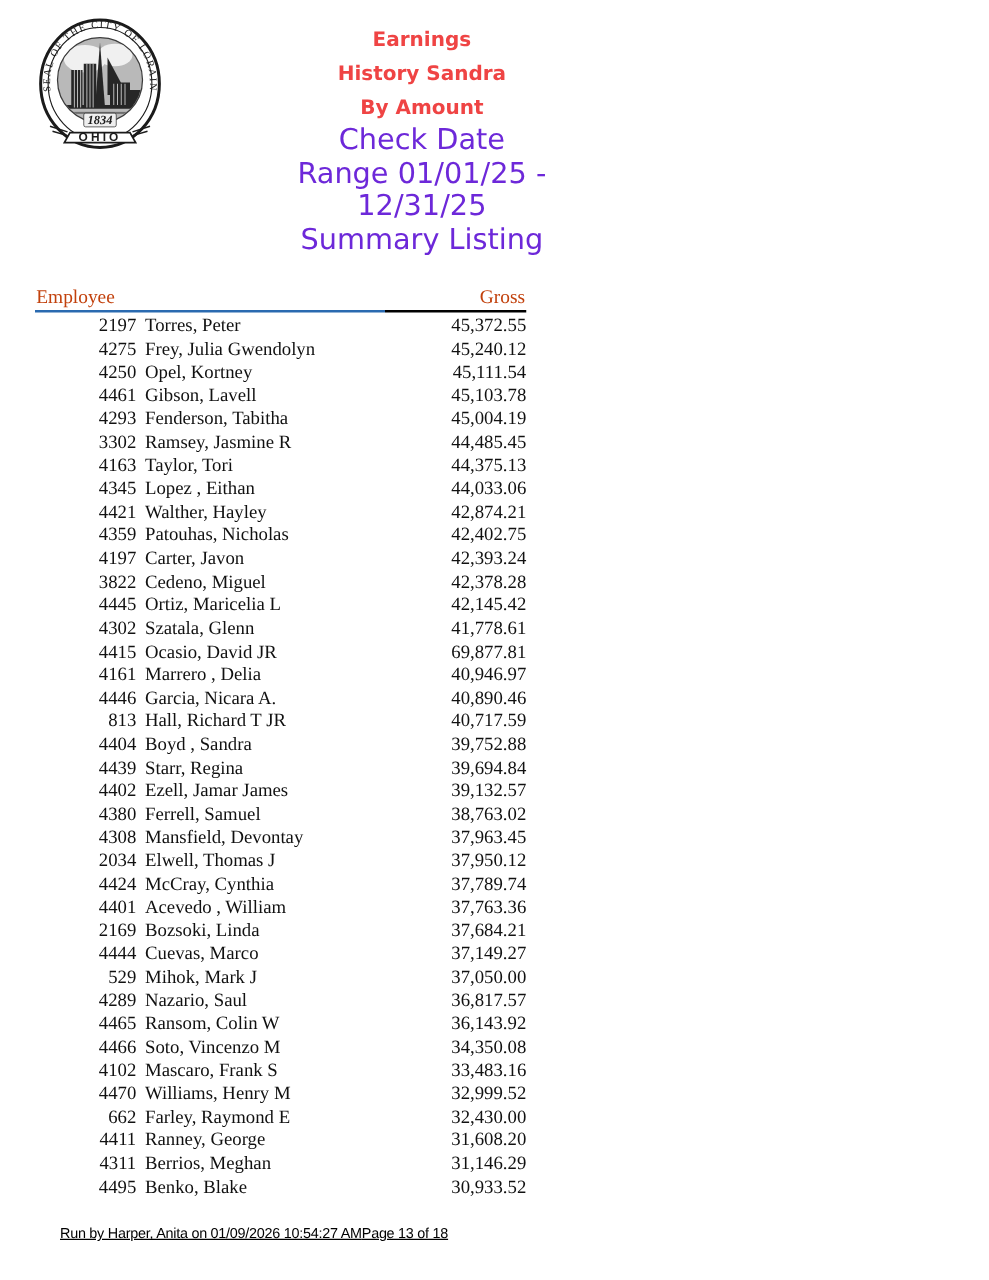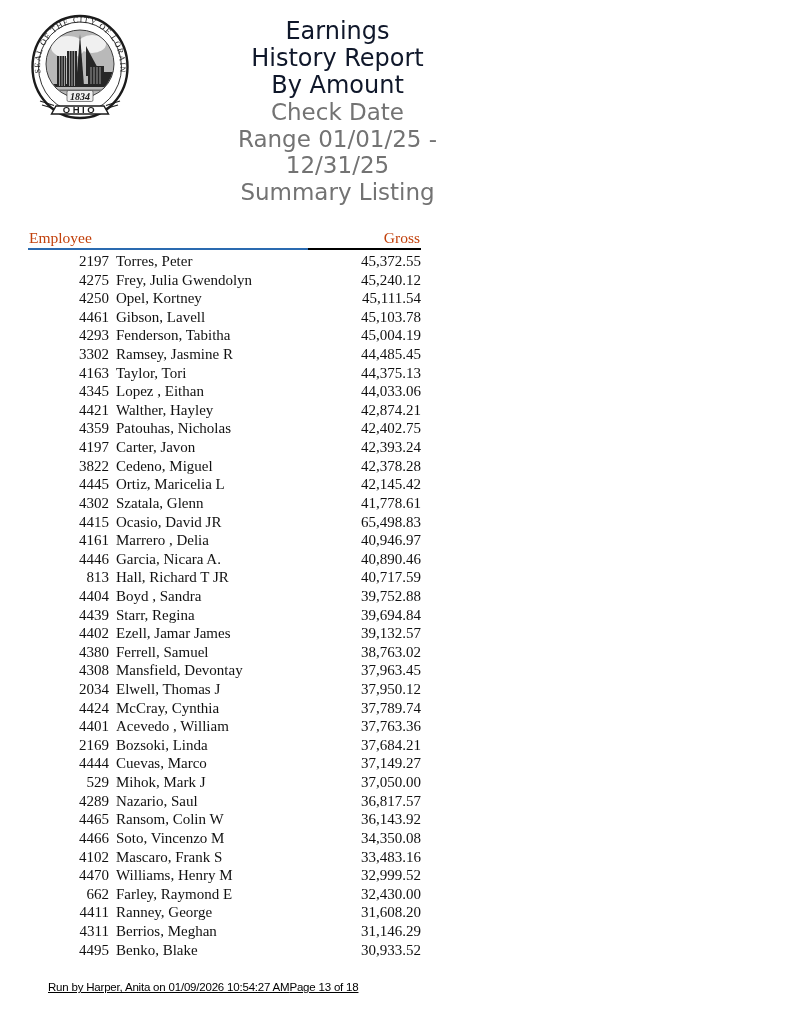--- a/index.html
+++ b/index.html
@@ -12,27 +12,27 @@
     color:#111111;
   }
   
   .seal{position:absolute;left:30px;top:14px;width:100px;height:106px;}
   .title-block{
     position:absolute;left:165px;top:18px;width:345px;
     text-align:center;
     font-family:"DejaVu Sans", sans-serif;
   }
   .report-title div{
-    color:#0f172a;
-    font-weight:normal;
-    font-size:24px;
+    color:#ef4444;
+    font-weight:bold;
+    font-size:16px;
     line-height:27px;
   }
   .report-subtitle div{
-    color:#737373;
+    color:#6d28d9;
     font-size:23px;
     line-height:26.5px;
   }
   
   .table{
     position:absolute;left:28px;top:229px;width:393px;
   }
   .table-header{
     display:flex;justify-content:space-between;
     color:#c2410c;
@@ -115,21 +115,21 @@
       <line x1="90" y1="87" x2="76" y2="91.5"></line>
       <line x1="88" y1="91" x2="76" y2="94.5"></line>
     </g>
     <polygon points="26,92 74,92 78.5,100 21.5,100" fill="#ffffff" stroke="#1b1b1b" stroke-width="1.4"></polygon>
     <text x="50" y="99" font-size="9.5" font-weight="bold" letter-spacing="2.5" text-anchor="middle" fill="#1b1b1b" font-family="&quot;Liberation Sans&quot;, sans-serif">OHIO</text>
   </svg>
 
   <div class="title-block">
     <div class="report-title">
       <div>Earnings</div>
-      <div>History Report</div>
+      <div>History Sandra</div>
       <div>By Amount</div>
     </div>
     <div class="report-subtitle">
       <div>Check Date</div>
       <div>Range 01/01/25 -</div>
       <div>12/31/25</div>
       <div>Summary Listing</div>
     </div>
   </div>
 
@@ -223,21 +223,21 @@
 
   <div class="row">
     <span class="emp-id">4302</span>
     <span class="emp-name">Szatala, Glenn</span>
     <span class="gross">41,778.61</span>
   </div>
 
   <div class="row">
     <span class="emp-id">4415</span>
     <span class="emp-name">Ocasio, David JR</span>
-    <span class="gross">65,498.83</span>
+    <span class="gross">69,877.81</span>
   </div>
 
   <div class="row">
     <span class="emp-id">4161</span>
     <span class="emp-name">Marrero , Delia</span>
     <span class="gross">40,946.97</span>
   </div>
 
   <div class="row">
     <span class="emp-id">4446</span>

